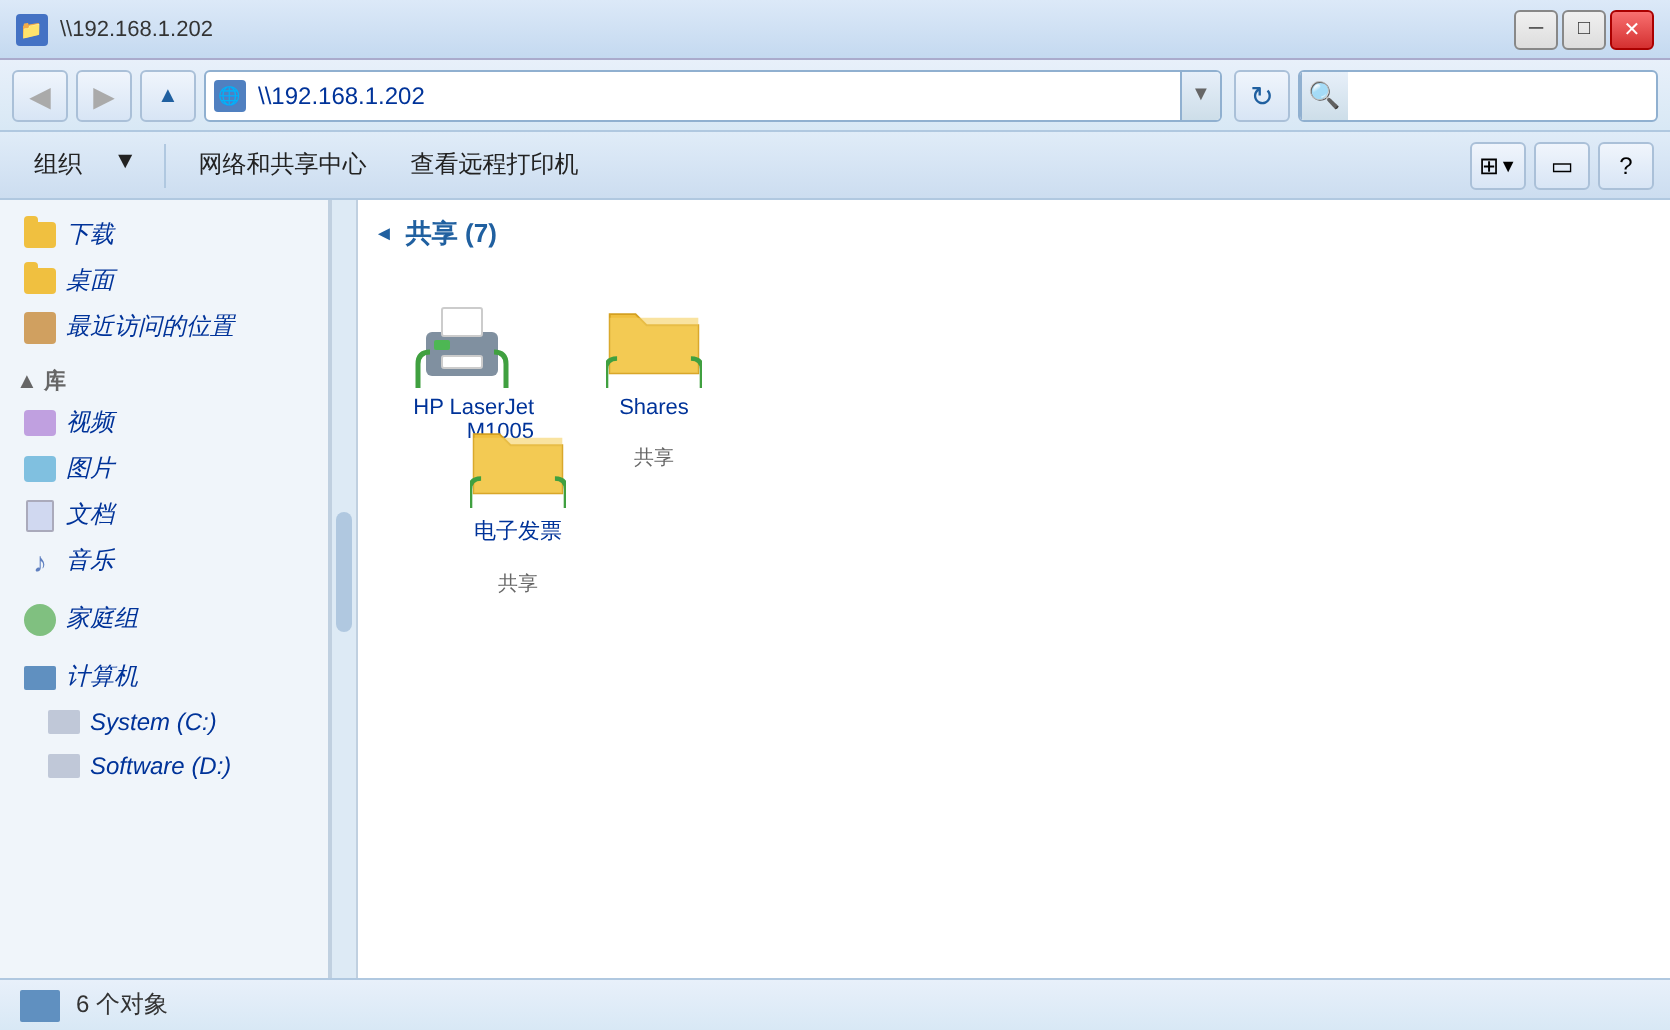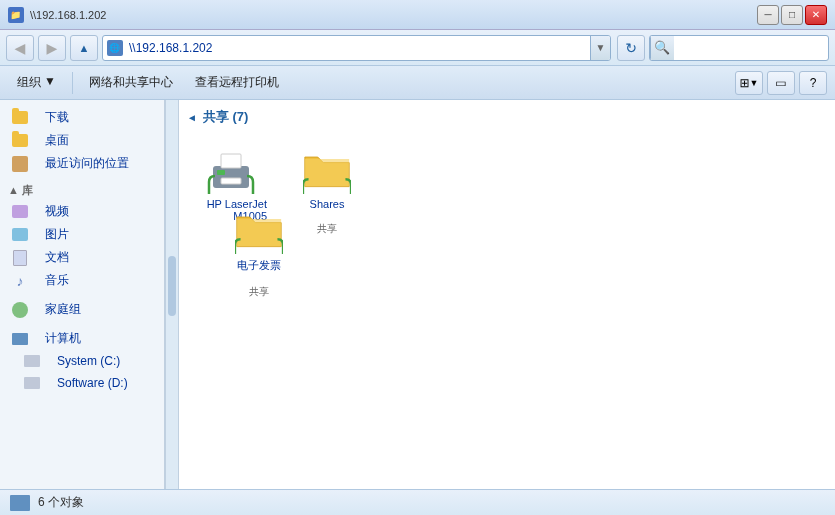--- a/index.html
+++ b/index.html
@@ -173,28 +173,29 @@
       background: linear-gradient(to bottom, #e0ecf8, #ccddf0);
       display: flex;
       align-items: center;
       padding: 0 8px;
       gap: 4px;
       border-bottom: 1px solid #b0c8e0;
     }
     .toolbar-btn {
       display: flex;
       align-items: flex-start;
-      gap: 3px;
+      gap: 18px;
       padding: 4px 8px;
       border: 1px solid transparent;
       border-radius: 3px;
       cursor: pointer;
       font-size: 12px;
       color: #222;
       background: transparent;
+      font-family: Liberation Mono, monospace;
     }
     .toolbar-separator {
       width: 1px;
       height: 22px;
       background: #b0c8e0;
       margin: 0 3px;
     }
     .toolbar-right {
       margin-left: auto;
       display: flex;
@@ -229,26 +230,27 @@
       overflow-x: hidden;
       padding: 6px 0;
       flex-shrink: 0;
     }
     .sidebar::-webkit-scrollbar { width: 14px; }
     .sidebar::-webkit-scrollbar-track { background: #e8f0f8; }
     .sidebar::-webkit-scrollbar-thumb { background: #b0c8e0; border: 2px solid #e8f0f8; border-radius: 6px; }
     .sidebar-item {
       display: flex;
       align-items: center;
-      gap: 17px;
+      gap: 5px;
       padding: 3px 8px 3px 12px;
       cursor: pointer;
       color: #003399;
       text-decoration: none;
       font-size: 12px;
+      font-style: italic;
     }
     .sidebar-item-icon {
       width: 16px;
       height: 16px;
       flex-shrink: 0;
       display: flex;
       align-items: center;
       justify-content: center;
     }
     .sidebar-section-label {

